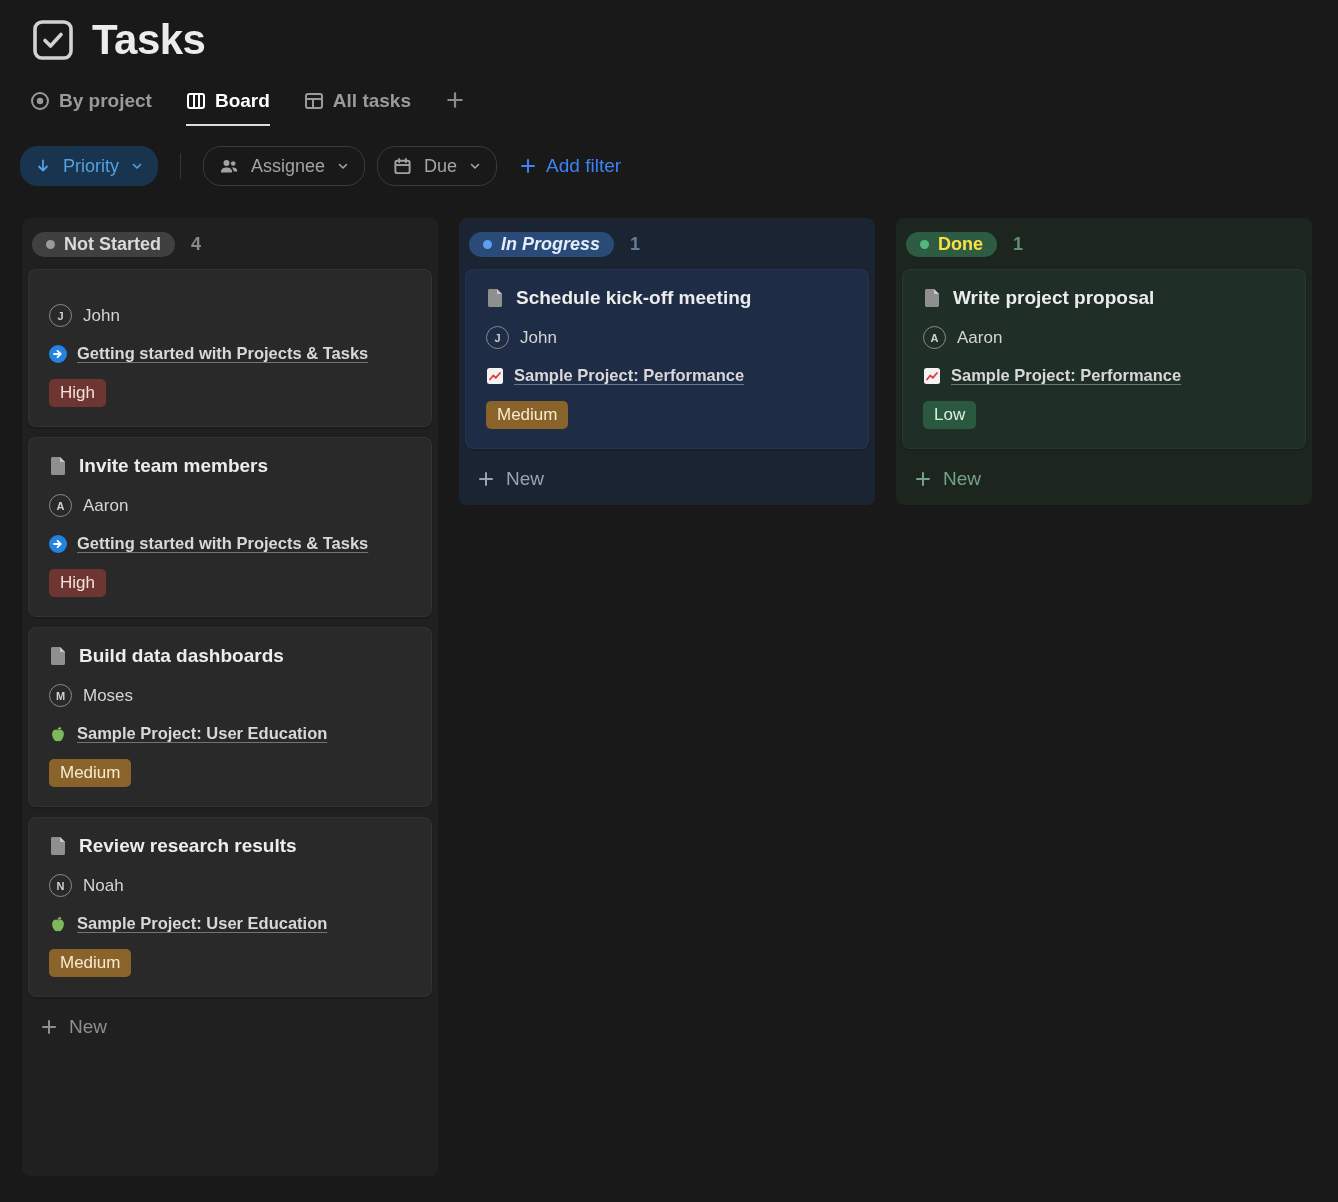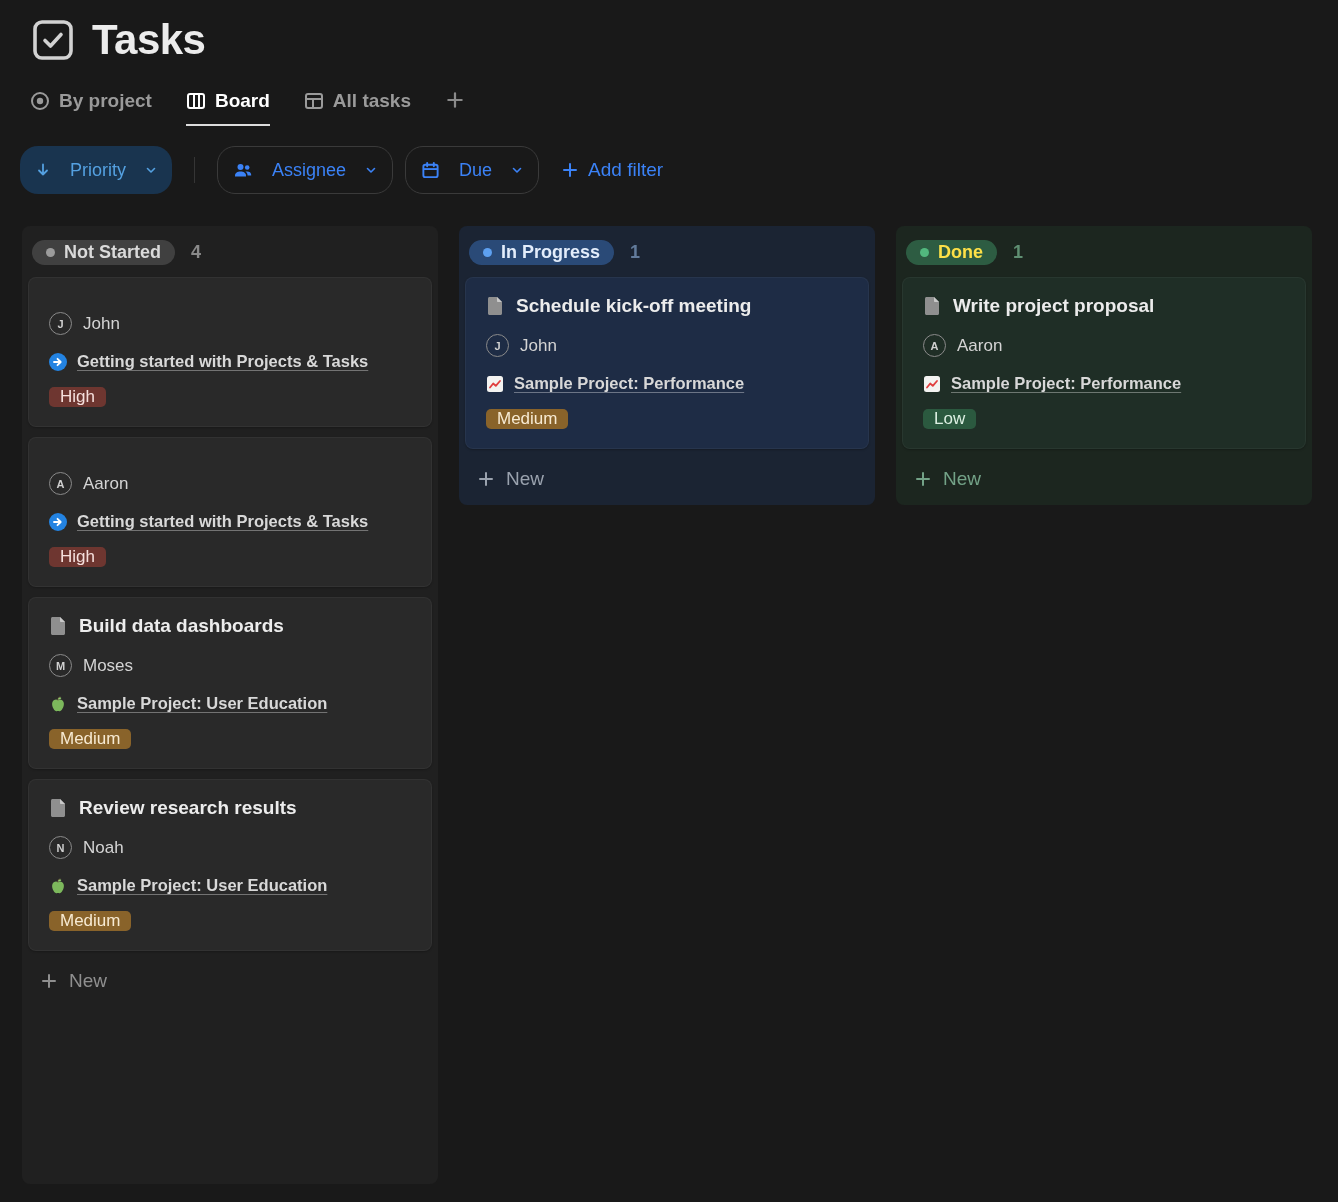--- a/index.html
+++ b/index.html
@@ -20,39 +20,39 @@
   
   .tabs { display: flex; align-items: flex-start; gap: 34px; margin: 26px 0 0 30px; }
   .tab { display: flex; align-items: center; gap: 9px; color: #9a9a9a; font-size: 19px; font-weight: 600;
          padding-bottom: 12px; border-bottom: 2px solid transparent; cursor: pointer; }
   .tab.active { color: #ffffff; border-bottom-color: #dcdcdc; }
   .tab .ticon { display: flex; }
   .add-view { color: #8a8a8a; padding-bottom: 14px; display: flex; cursor: pointer; }
 
   
   .filter-bar { display: flex; align-items: center; margin: 20px 0 0 20px; gap: 12px; }
-  .chip { height: 48px; display: inline-flex; align-items: center; gap: 19px; padding: 0 15px;
+  .chip { height: 40px; display: inline-flex; align-items: center; gap: 12px; padding: 0 15px;
           border-radius: 18px; font-size: 18px; font-weight: 500; cursor: pointer; }
   .chip-sort { background: #19344f; color: #54a0e0; }
-  .chip-outline { border: 1px solid #3a3a3a; color: #3b82f6; background: transparent; }
+  .chip-outline { border: 1px solid #3a3a3a; color: #a3a3a3; background: transparent; }
   .vdivider { width: 1px; height: 26px; background: #353535; margin: 0 10px; }
   .add-filter { display: inline-flex; align-items: center; gap: 9px; color: #3b82f6; font-size: 19px; cursor: pointer; margin-left: 10px; }
 
   
   .board { display: flex; align-items: flex-start; gap: 21px; margin: 32px 0 0 22px; }
   .column { width: 416px; border-radius: 8px; padding: 6px 6px 4px 6px; }
   .col-gray  { background: #202020; min-height: 958px; }
   .col-blue  { background: #1b2433; }
   .col-green { background: #1c261f; }
 
   .col-header { display: flex; align-items: center; gap: 16px; padding: 8px 8px 12px 4px; }
   .status-pill { display: inline-flex; align-items: center; gap: 9px; height: 25px; padding: 0 14px;
                  border-radius: 16px; font-size: 18px; font-weight: 600; cursor: pointer; }
   .pill-gray  { background: #404040; color: #dadada; }
-  .pill-blue  { background: #2a4a77; color: #e3edfb; }
+  .pill-blue  { background: #2a4a77; color: #e3edfb; font-style: italic; }
   .pill-green { background: #2d5c42; color: #fde047; }
   .dot { width: 9px; height: 9px; border-radius: 50%; }
   .dot-gray  { background: #9b9b9b; }
   .dot-blue  { background: #5da0f0; }
   .dot-green { background: #52b87e; }
   .col-count { font-size: 18px; font-weight: 600; }
   .count-gray  { color: #8a8a8a; }
   .count-blue  { color: #627b9c; }
   .count-green { color: #5f8f72; }
 
@@ -70,21 +70,21 @@
   .avatar { width: 23px; height: 23px; border-radius: 50%; border: 1px solid #8a8a8a; color: #d0d0d0;
             font-size: 11px; font-weight: 700; display: flex; align-items: center; justify-content: center; flex: 0 0 auto; }
   .assignee-name { font-size: 17px; color: #d4d4d4; }
 
   .project-row { display: flex; align-items: center; gap: 10px; margin-top: 17px; }
   .project-icon { display: flex; flex: 0 0 auto; }
   .project-link { font-size: 16.5px; font-weight: 600; color: #d8d8d8; text-decoration: underline;
                   text-decoration-color: rgba(255,255,255,0.35); text-underline-offset: 3px; cursor: pointer; }
 
   .tag-row { margin-top: 16px; }
-  .tag { display: inline-flex; align-items: center; height: 20px; padding: 0 11px; border-radius: 5px; font-size: 17px; }
+  .tag { display: inline-flex; align-items: center; height: 28px; padding: 0 11px; border-radius: 5px; font-size: 17px; }
   .tag-red    { background: #6e3630; color: #f6e0dd; }
   .tag-yellow { background: #89632a; color: #f7ead2; }
   .tag-green  { background: #2b593f; color: #dcefe2; }
 
   .new-row { display: flex; align-items: center; gap: 11px; padding: 9px 10px 11px 12px; font-size: 19px; cursor: pointer; }
   .new-gray  { color: #8f8f8f; }
   .new-blue  { color: #9aa2ae; }
   .new-green { color: #73a287; }
 </style>
 </head>
@@ -206,20 +206,29 @@
             </svg>
         </span>
         <span class="project-link">Getting started with Projects &amp; Tasks</span>
       </div>
       <div class="tag-row">
         <span class="tag tag-red">High</span>
       </div>
     </div>
 
     <div class="card">
+      <div class="card-title-row">
+        <span class="page-icon">
+          <svg width="18" height="20" viewBox="0 0 16 20">
+              <path d="M1 2.5C1 1.7 1.7 1 2.5 1H10l5 5v11.5c0 .8-.7 1.5-1.5 1.5h-11C1.7 19 1 18.3 1 17.5z" fill="#8f8f8f"></path>
+              <path d="M10 1l5 5h-4.2c-.5 0-.8-.3-.8-.8z" fill="#c9c9c9"></path>
+            </svg>
+        </span>
+        <span class="card-title">Invite team members</span>
+      </div>
       <div class="assignee-row">
         <span class="avatar">A</span>
         <span class="assignee-name">Aaron</span>
       </div>
       <div class="project-row">
         <span class="project-icon">
           <svg width="18" height="18" viewBox="0 0 18 18">
               <circle cx="9" cy="9" r="9" fill="#2383e2"></circle>
               <path d="M5 9h6M8.5 5.8L11.7 9 8.5 12.2" stroke="#fff" stroke-width="1.8" fill="none" stroke-linecap="round" stroke-linejoin="round"></path>
             </svg>

